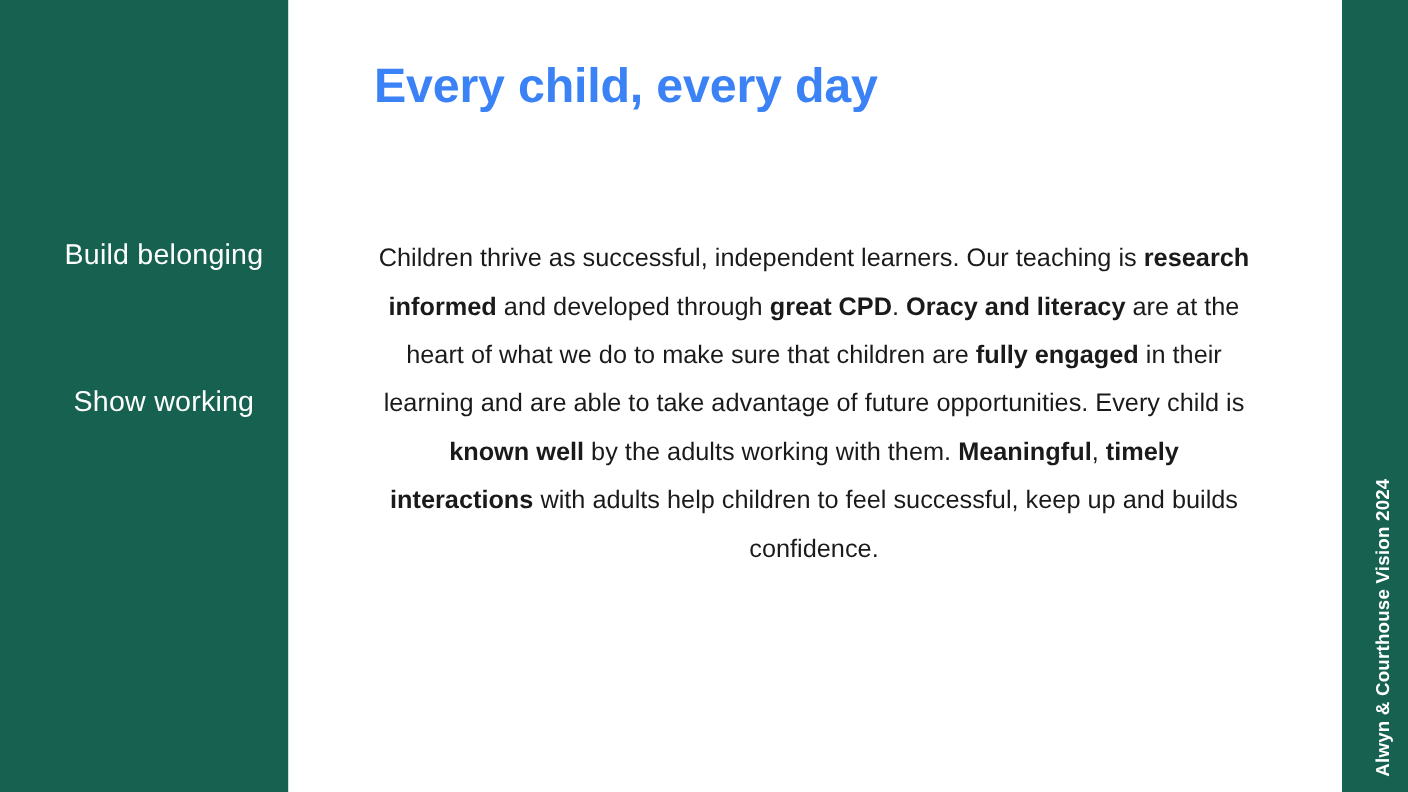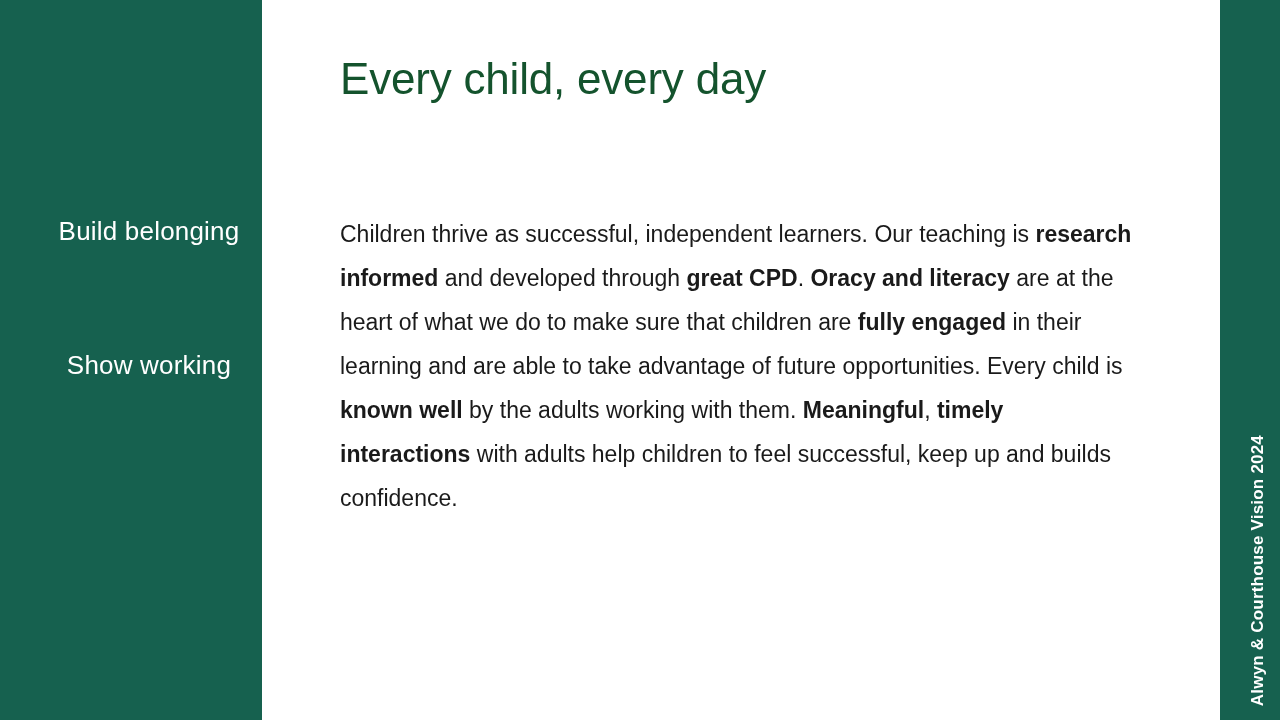--- a/index.html
+++ b/index.html
@@ -78,35 +78,35 @@
     position: absolute;
     left: 262px;
     top: 0;
     width: 958px;
     height: 720px;
   }
   .title {
     position: absolute;
     left: 78px;
     top: 55px;
-    color: #14532d;
+    color: #3b82f6;
     font-size: 44px;
-    font-weight: normal;
+    font-weight: bold;
     letter-spacing: -0.2px;
     line-height: 1.1;
   }
   .body-text {
     position: absolute;
     left: 78px;
     top: 212px;
     width: 800px;
     color: #1a1a1a;
     font-size: 23px;
     line-height: 44px;
-    text-align: left;
+    text-align: center;
   }
   .body-text b {
     font-weight: bold;
   }
 </style>
 </head>
 <body>
 
 <div class="slide">
 

